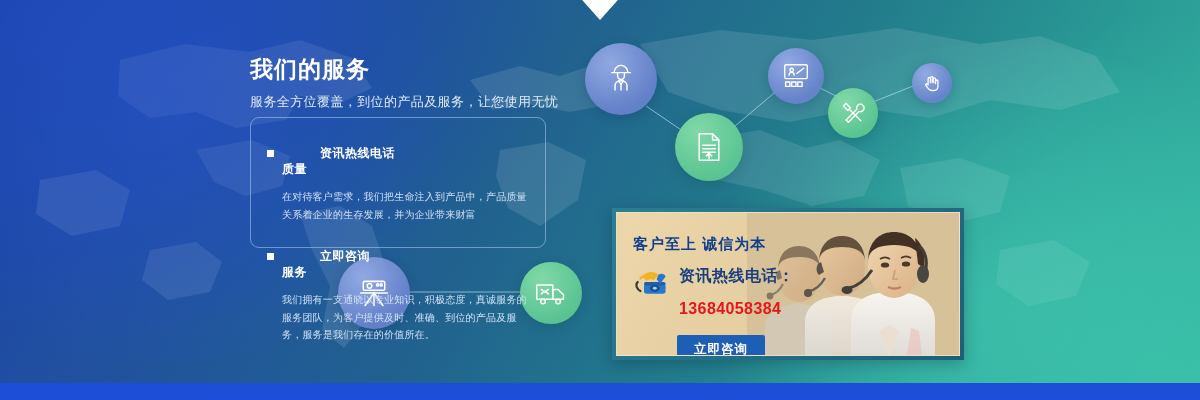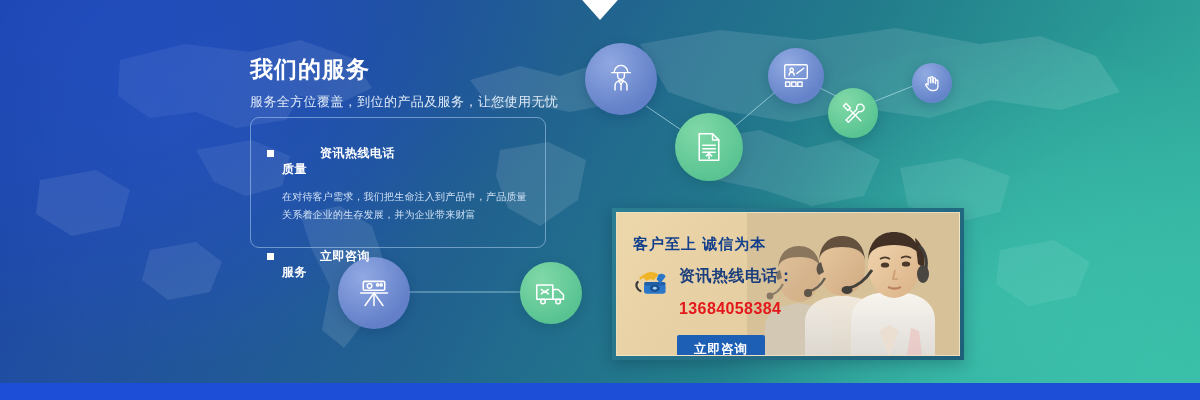--- a/index.html
+++ b/index.html
@@ -306,20 +306,21 @@
         </div>
         <div class="sect-body">在对待客户需求，我们把生命注入到产品中，产品质量关系着企业的生存发展，并为企业带来财富</div>
       </div>
 
       <div class="sect">
         <div class="sect-head">
           <span class="bullet"></span>
           <span class="h-a">服务</span>
           <span>立即咨询</span>
         </div>
+        <div class="sect-body">我们拥有一支通晓以专业知识，积极态度，真诚服务的服务团队，为客户提供及时、准确、到位的产品及服务，服务是我们存在的价值所在。</div>
       </div>
 
     </div>
 
     <div class="promo">
       <div class="promo-inner">
 
         <div class="photo">
           <svg viewBox="0 0 212 144" preserveAspectRatio="xMidYMid slice" aria-hidden="true">
             <defs>

